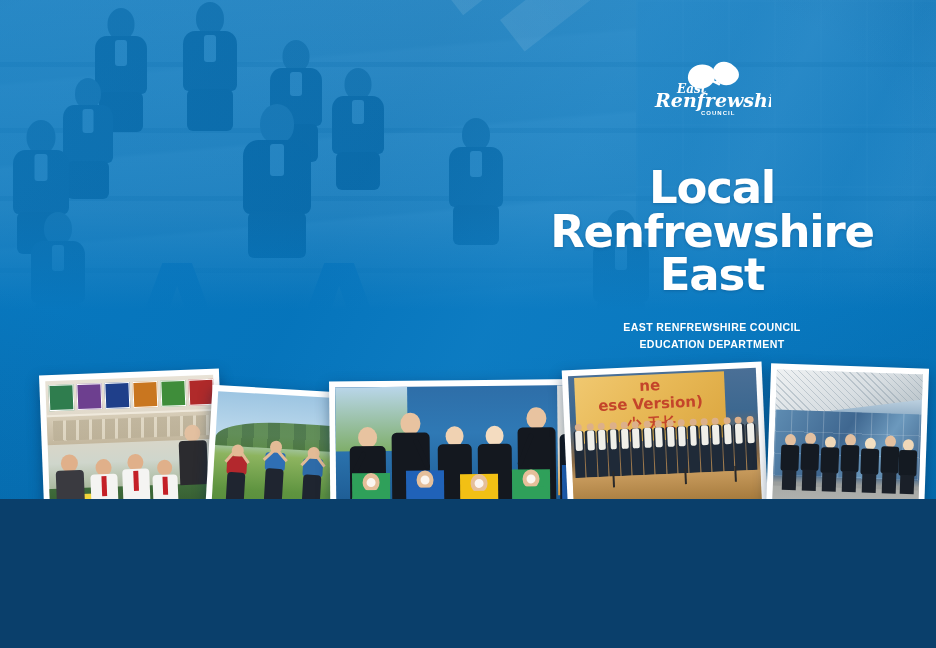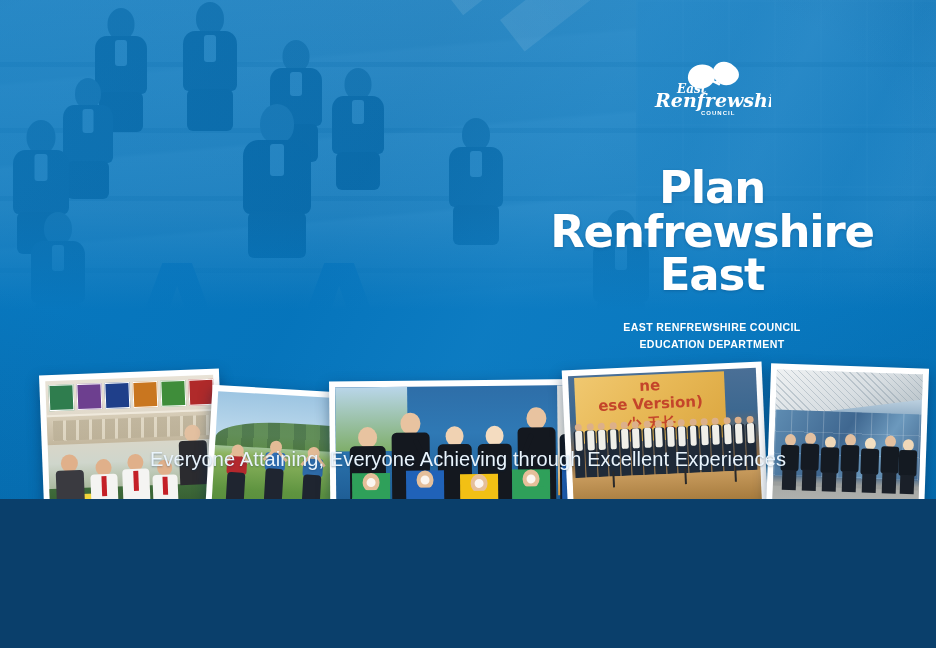--- a/index.html
+++ b/index.html
@@ -294,21 +294,21 @@
           <rect x="52" y="20" width="16" height="2.4" rx="1.2" transform="rotate(26 60 21)"></rect>
           <rect x="62" y="18" width="14" height="2.2" rx="1.1" transform="rotate(-30 69 19)"></rect>
         </g>
         <text x="24" y="33" font-family="DejaVu Serif,serif" font-style="italic" font-weight="700" font-size="12" fill="#ffffff">East</text>
         <text x="2" y="47" font-family="DejaVu Serif,serif" font-style="italic" font-weight="700" font-size="19" fill="#ffffff">Renfrewshire</text>
         <text x="48" y="55" font-family="Liberation Sans,sans-serif" font-weight="700" font-size="6" letter-spacing="1" fill="#ffffff">COUNCIL</text>
       </svg>
     </div>
 
     <h1 class="maintitle">
-      <span class="ln">Plan</span>
+      <span class="ln">Local</span>
       <span class="ln">Renfrewshire</span>
       <span class="ln">East</span>
     </h1>
 
 
     <div class="org">
       <div>EAST RENFREWSHIRE COUNCIL</div>
       <div>EDUCATION DEPARTMENT</div>
     </div>
   </div>
@@ -529,15 +529,14 @@
         </div>
         <div class="blz" style="left:124px;width:20px;height:56px;">
           <div class="h" style="top:1px;width:11px;height:12px;background:#f0d8b8;"></div>
           <div class="b" style="top:12px;width:18px;height:26px;"></div>
           <div class="lg" style="top:37px;width:14px;height:19px;"></div>
         </div>
       </div>
     </div>
   </div>
 
-  <div class="tagline">Everyone Attaining, Everyone Achieving through Excellent Experiences</div>
 
 </div>
 
 </body></html>

